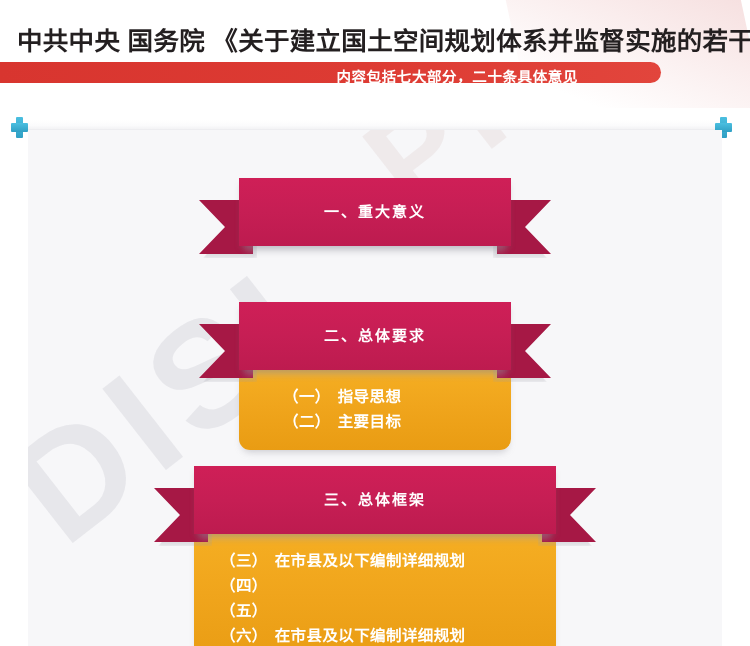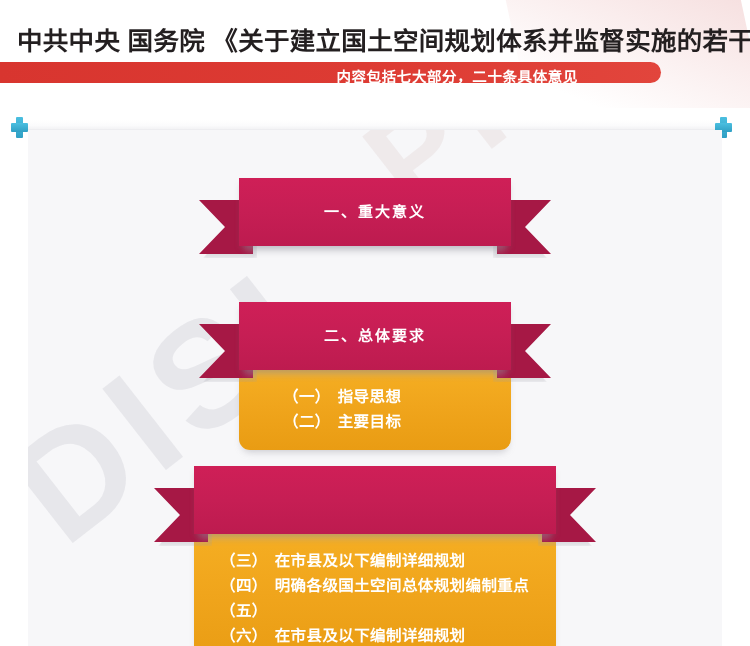--- a/index.html
+++ b/index.html
@@ -345,30 +345,30 @@
 
     <div class="section" id="sec3">
       <div class="section-stack">
         <div class="ribbon-wrap">
           <div class="tail-shadow tail-shadow-l"></div>
           <div class="tail-shadow tail-shadow-r"></div>
           <div class="tail tail-l"></div>
           <div class="tail tail-r"></div>
           <div class="ribbon-band-shadow"></div>
           <div class="ribbon-band"></div>
+          <div class="ribbon-label">三、总体框架</div>
         </div>
 
         <div class="ybox ybox-top">
           <div class="ybox-row">
             <span class="ybox-num">（三）</span>
             <span class="ybox-txt">在市县及以下编制详细规划</span>
           </div>
           <div class="ybox-row">
             <span class="ybox-num">（四）</span>
-            <span class="ybox-txt">明确各级国土空间总体规划编制重点</span>
           </div>
           <div class="ybox-row">
             <span class="ybox-num">（五）</span>
           </div>
           <div class="ybox-row">
             <span class="ybox-num">（六）</span>
             <span class="ybox-txt">在市县及以下编制详细规划</span>
           </div>
         </div>
       </div>

